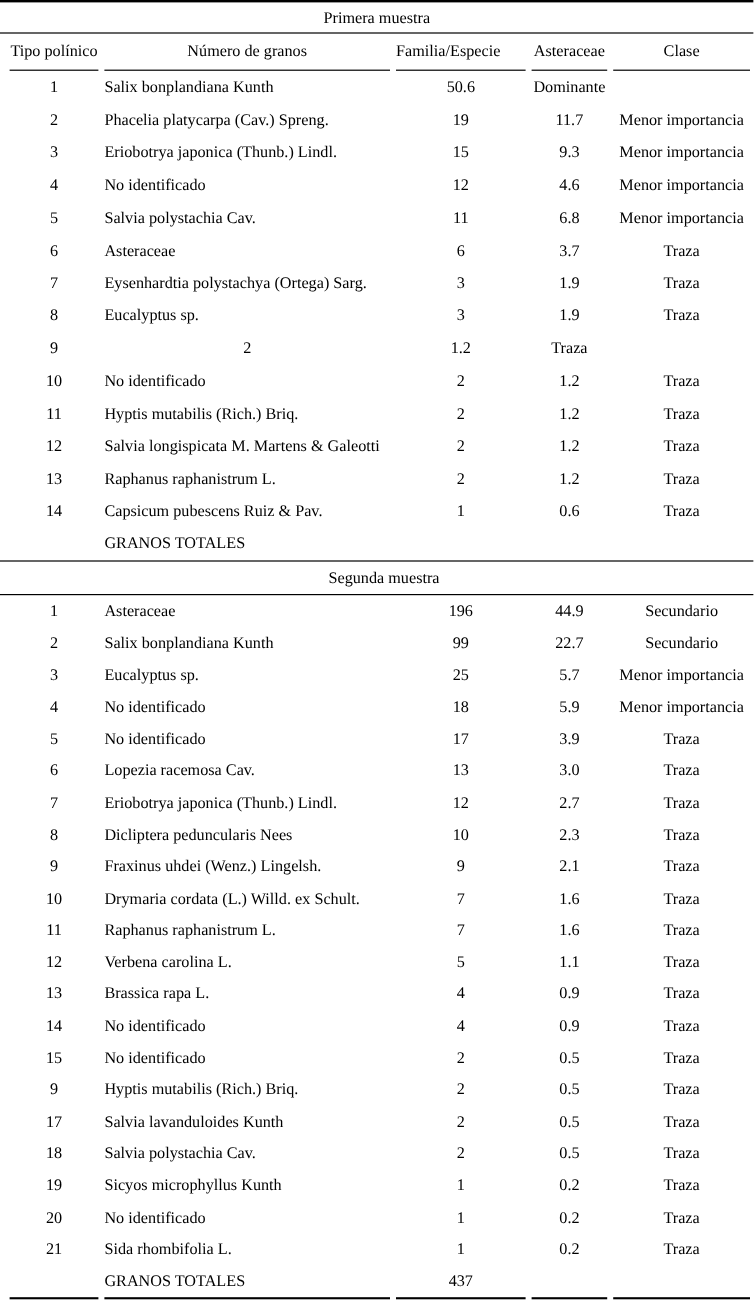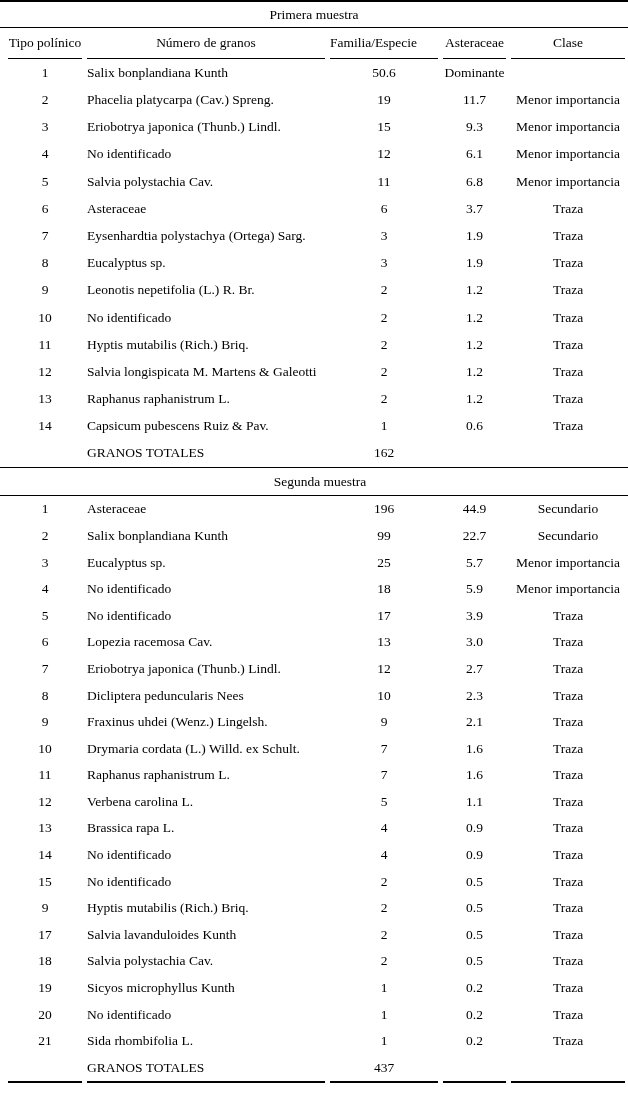--- a/index.html
+++ b/index.html
@@ -76,21 +76,21 @@
     <div class="c c1 ctr">3</div>
     <div class="c c2">Eriobotrya japonica (Thunb.) Lindl.</div>
     <div class="c c3 ctr">15</div>
     <div class="c c4 ctr">9.3</div>
     <div class="c c5 ctr">Menor importancia</div>
   </div>
       <div class="grid row">
     <div class="c c1 ctr">4</div>
     <div class="c c2">No identificado</div>
     <div class="c c3 ctr">12</div>
-    <div class="c c4 ctr">6.1</div>
+    <div class="c c4 ctr">4.6</div>
     <div class="c c5 ctr">Menor importancia</div>
   </div>
       <div class="grid row">
     <div class="c c1 ctr">5</div>
     <div class="c c2">Salvia polystachia Cav.</div>
     <div class="c c3 ctr">11</div>
     <div class="c c4 ctr">6.8</div>
     <div class="c c5 ctr">Menor importancia</div>
   </div>
       <div class="grid row">
@@ -109,21 +109,20 @@
   </div>
       <div class="grid row">
     <div class="c c1 ctr">8</div>
     <div class="c c2">Eucalyptus sp.</div>
     <div class="c c3 ctr">3</div>
     <div class="c c4 ctr">1.9</div>
     <div class="c c5 ctr">Traza</div>
   </div>
       <div class="grid row">
     <div class="c c1 ctr">9</div>
-    <div class="c c2">Leonotis nepetifolia (L.) R. Br.</div>
     <div class="c c3 ctr">2</div>
     <div class="c c4 ctr">1.2</div>
     <div class="c c5 ctr">Traza</div>
   </div>
       <div class="grid row">
     <div class="c c1 ctr">10</div>
     <div class="c c2">No identificado</div>
     <div class="c c3 ctr">2</div>
     <div class="c c4 ctr">1.2</div>
     <div class="c c5 ctr">Traza</div>
@@ -152,21 +151,20 @@
       <div class="grid row">
     <div class="c c1 ctr">14</div>
     <div class="c c2">Capsicum pubescens Ruiz &amp; Pav.</div>
     <div class="c c3 ctr">1</div>
     <div class="c c4 ctr">0.6</div>
     <div class="c c5 ctr">Traza</div>
   </div>
       <div class="grid row">
     <div class="c c1 ctr"></div>
     <div class="c c2">GRANOS TOTALES</div>
-    <div class="c c3 ctr">162</div>
     <div class="c c4 ctr"></div>
     <div class="c c5 ctr"></div>
   </div>
     </div>
 
   <div class="rule"></div>
 
   <div class="title t2">Segunda muestra</div>
 
   <div class="rule"></div>

